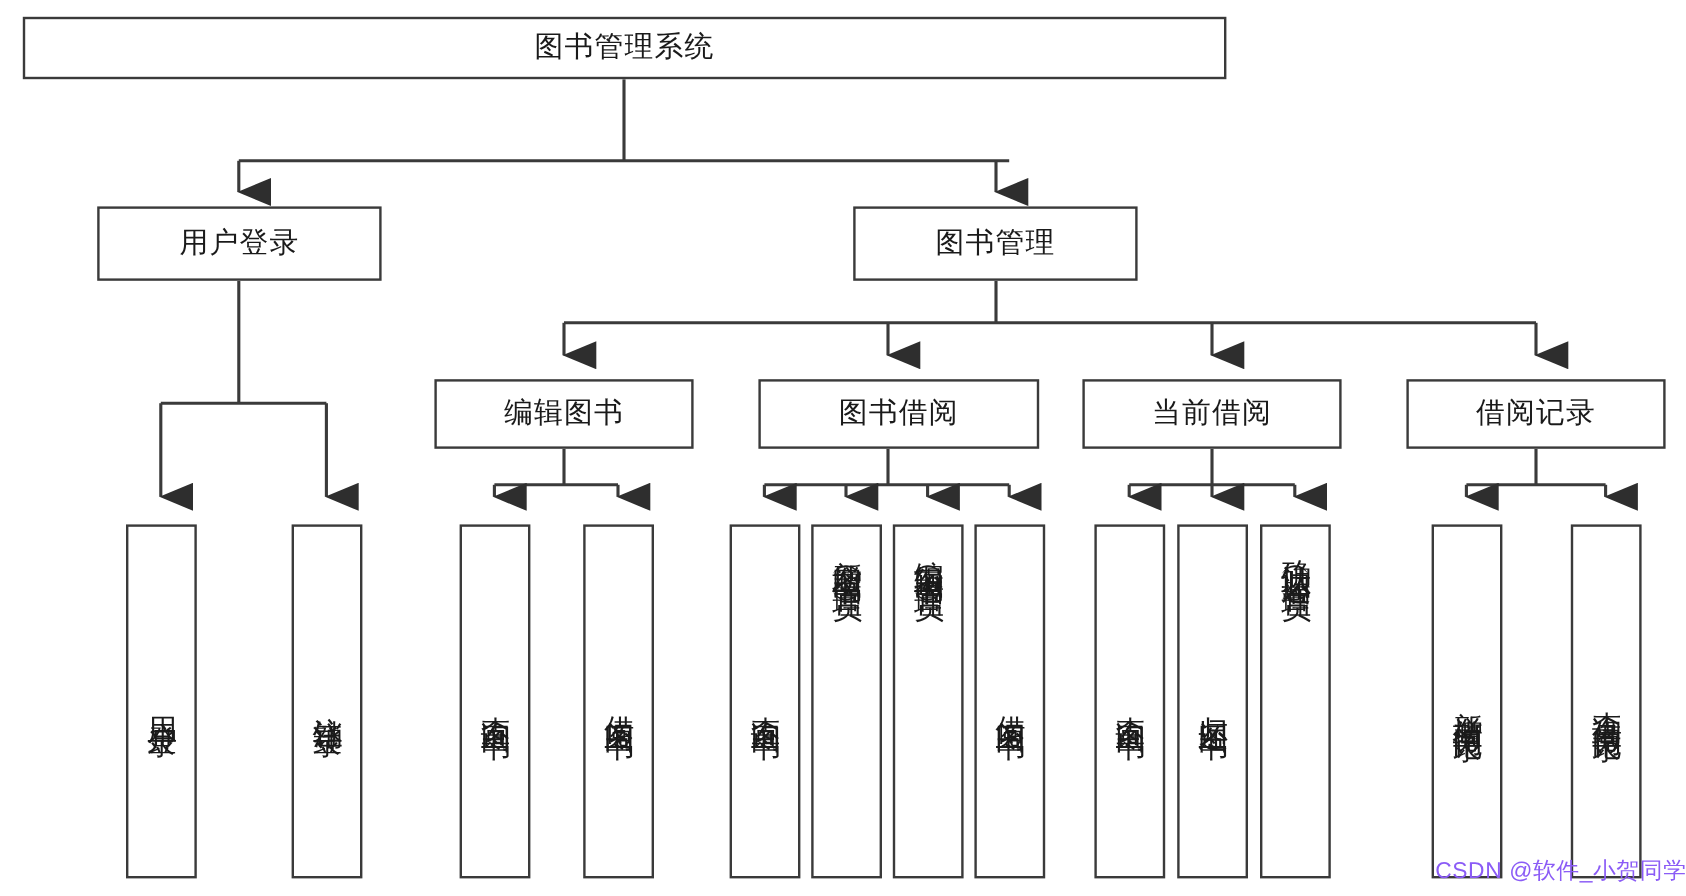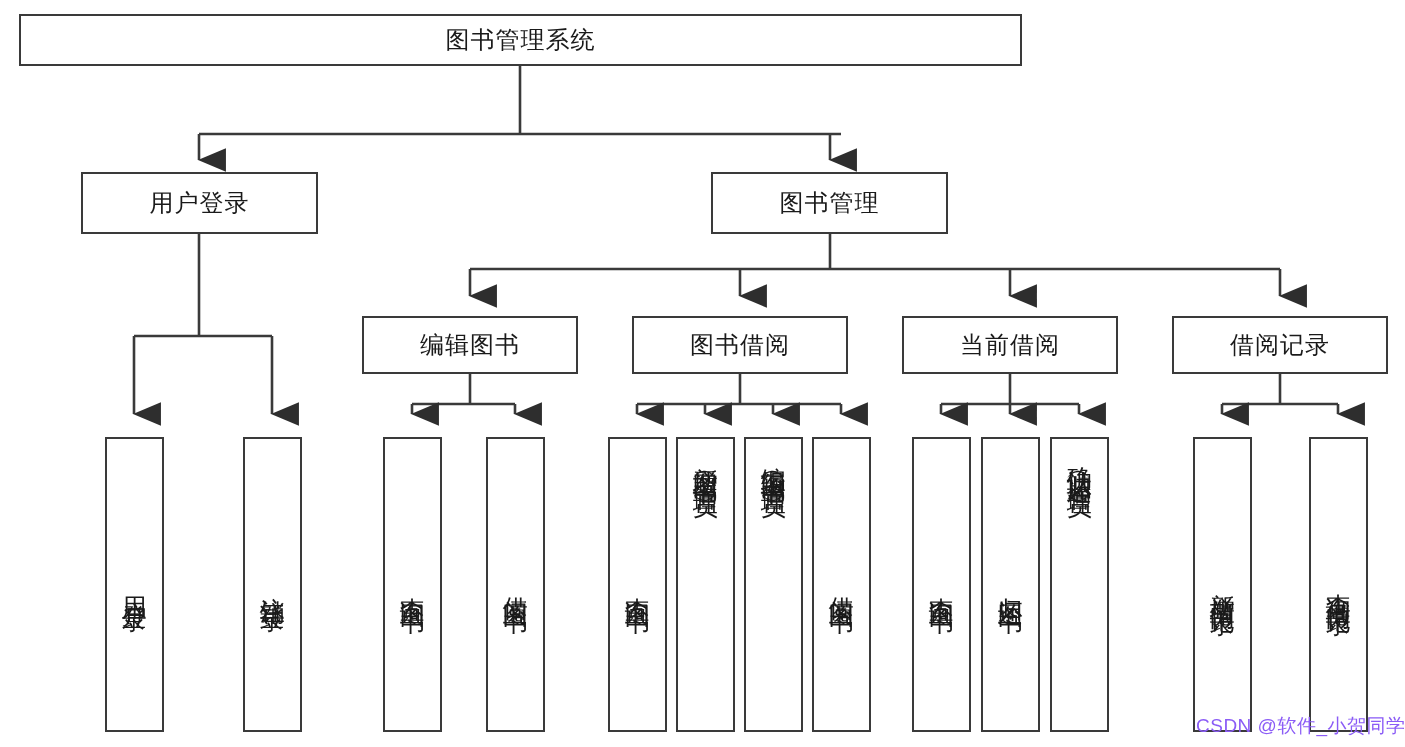--- a/index.html
+++ b/index.html
@@ -134,21 +134,21 @@
   </div>
 
   <div class="node h" style="left:711px; top:172px; width:237px; height:62px;">
     <span>图书管理</span>
   </div>
 
   <div class="node h" style="left:362px; top:316px; width:216px; height:58px;">
     <span>编辑图书</span>
   </div>
 
-  <div class="node h" style="left:632px; top:316px; width:216px; height:58px;">
+  <div class="node h" style="left:632px; top:316px; width:234px; height:58px;">
     <span>图书借阅</span>
   </div>
 
   <div class="node h" style="left:1172px; top:316px; width:216px; height:58px;">
     <span>借阅记录</span>
   </div>
 
   <div class="node h" style="left:902px; top:316px; width:216px; height:58px;">
     <span>当前借阅</span>
   </div>

